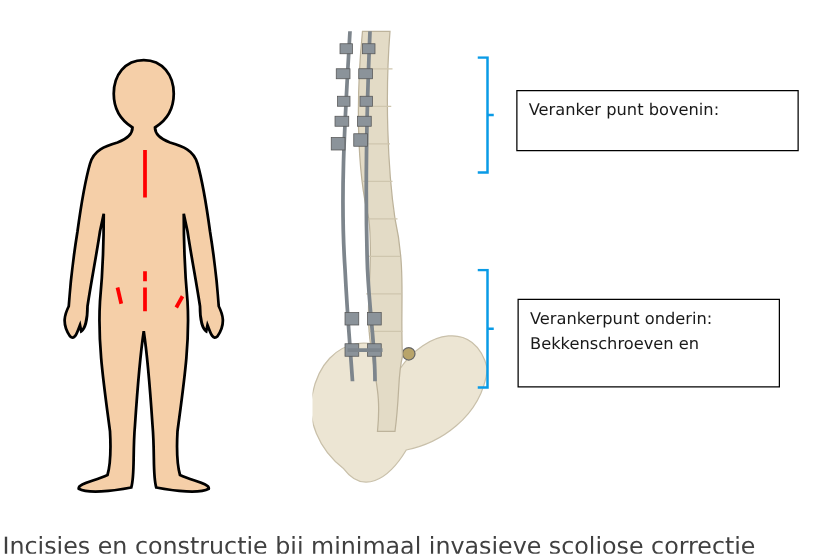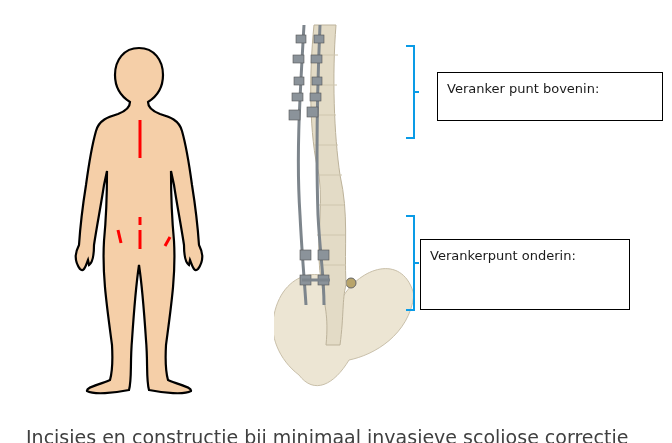--- a/index.html
+++ b/index.html
@@ -1,17 +1,17 @@
 <!DOCTYPE html>
 <html><head>
 <meta charset="utf-8">
 <style>
   html,body{margin:0;padding:0;background:#fff;}
   body{width:672px;height:443px;position:relative;overflow:hidden;font-family:"DejaVu Sans","Liberation Sans",sans-serif;}
-  .abs{position:absolute;margin-left:24px;}
+  .abs{position:absolute;}
   .figure{left:50px;top:45px;width:130px;height:355px;}
   .spine{left:250px;top:15px;width:140px;height:380px;}
   .bracket{width:14px;}
   .label-box{border:1px solid #000;background:#fff;box-sizing:border-box;padding:6px 9px;font-size:13px;line-height:20px;color:#1a1a1a;}
   .caption{left:2px;top:426px;font-size:19px;color:#404040;white-space:nowrap;}
 </style>
 </head>
 <body>
 
 <div class="abs figure">
@@ -71,17 +71,18 @@
 <div class="abs bracket" style="left:382px;top:215px;height:97px;">
   <svg width="14" height="97" viewBox="0 0 14 97">
     <path d="M0 1 L8 1 L8 48 L13 48 M8 48 L8 95 L0 95" fill="none" stroke="#0a9be6" stroke-width="2"></path>
   </svg>
 </div>
 
 <div class="abs label-box" style="left:413px;top:72px;width:226px;height:49px;">
   <div>Veranker punt bovenin:</div>
 </div>
 
-<div class="abs label-box" style="left:396px;top:239px;width:210px;height:71px;">
+<div class="abs label-box" style="left:414px;top:239px;width:210px;height:71px;">
   <div>Verankerpunt onderin:</div>
+  <div>Bekkenschroeven en</div>
 </div>
 
 <div class="abs caption">Incisies en constructie bij minimaal invasieve scoliose correctie</div>
 
 </body></html>

